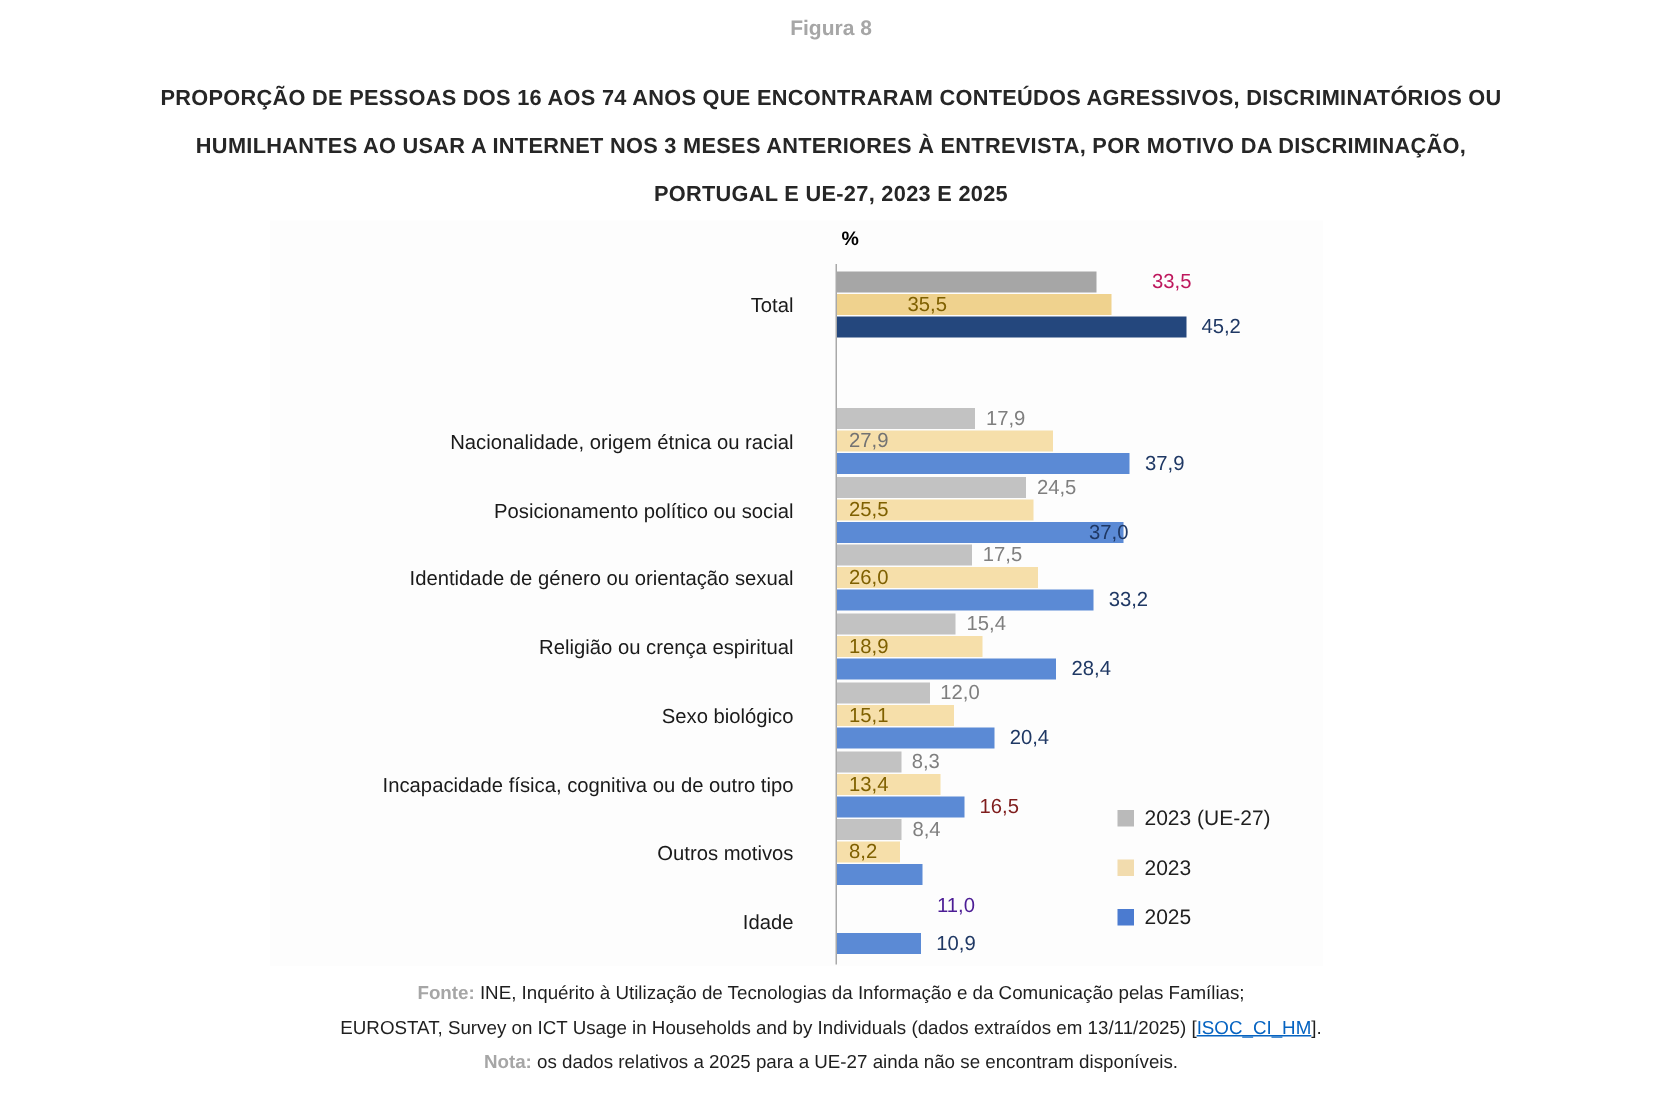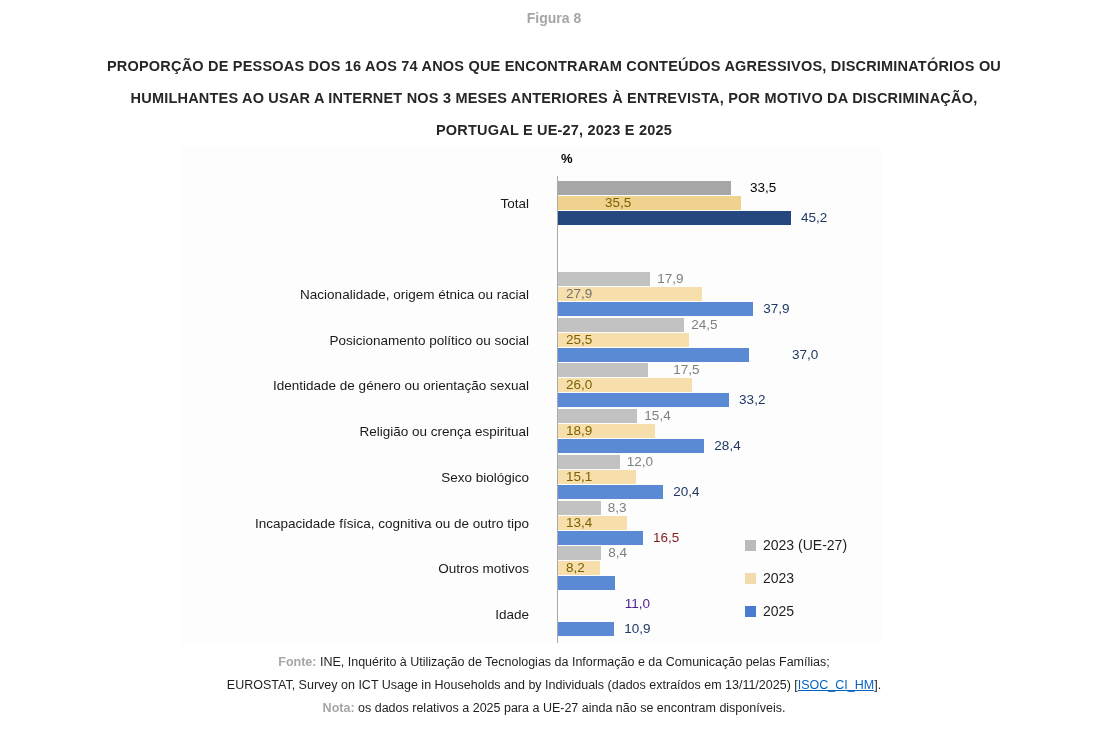--- a/index.html
+++ b/index.html
@@ -42,42 +42,42 @@
     <div>HUMILHANTES AO USAR A INTERNET NOS 3 MESES ANTERIORES À ENTREVISTA, POR MOTIVO DA DISCRIMINAÇÃO,</div>
     <div>PORTUGAL E UE-27, 2023 E 2025</div>
   </div>
 
   <div class="chart">
     <div class="unit-label">%</div>
     <div class="axis-line"></div>
     <div>
         <div class="cat-label" style="top: 34px;">Total</div>
         <div class="bar" style="left: 378px; top: 34px; width: 172.7px; background: rgb(166, 166, 166);"></div>
-        <div class="val-label" style="top: 33px; color: #000000; left: 570px;">33,5</div>
+        <div class="val-label" style="top: 33px; color: #be185d; left: 588px;">33,5</div>
         <div class="bar" style="left: 378px; top: 49px; width: 183px; background: rgb(239, 210, 142);"></div>
         <div class="val-label" style="top: 48px; color: rgb(127, 96, 0); left: 386px; margin-left: 39px;">35,5</div>
         <div class="bar" style="left: 378px; top: 64px; width: 233px; background: rgb(36, 71, 125);"></div>
         <div class="val-label" style="top: 63px; color: rgb(31, 56, 100); left: 620.961px;">45,2</div>
         <div class="cat-label" style="top: 125px;">Nacionalidade, origem étnica ou racial</div>
         <div class="bar" style="left: 378px; top: 125px; width: 92.3px; background: rgb(194, 194, 194);"></div>
         <div class="val-label" style="top: 124px; color: rgb(127, 127, 127); left: 477.257px;">17,9</div>
         <div class="bar" style="left: 378px; top: 140px; width: 143.8px; background: rgb(246, 223, 170);"></div>
         <div class="val-label" style="top: 139px; color: #737373; left: 386px;">27,9</div>
         <div class="bar" style="left: 378px; top: 155px; width: 195.3px; background: rgb(91, 138, 213);"></div>
         <div class="val-label" style="top: 154px; color: rgb(31, 56, 100); left: 583.337px;">37,9</div>
         <div class="cat-label" style="top: 170.7px;">Posicionamento político ou social</div>
         <div class="bar" style="left: 378px; top: 170.7px; width: 126.3px; background: rgb(194, 194, 194);"></div>
         <div class="val-label" style="top: 169.7px; color: rgb(127, 127, 127); left: 511.273px;">24,5</div>
         <div class="bar" style="left: 378px; top: 185.7px; width: 131.4px; background: rgb(246, 223, 170);"></div>
         <div class="val-label" style="top: 184.7px; color: rgb(127, 96, 0); left: 386px;">25,5</div>
         <div class="bar" style="left: 378px; top: 200.7px; width: 190.7px; background: rgb(91, 138, 213);"></div>
-        <div class="val-label" style="top: 199.7px; color: rgb(31, 56, 100); left: 612px;">37,0</div>
+        <div class="val-label" style="top: 199.7px; color: rgb(31, 56, 100); left: 546px;">37,0</div>
         <div class="cat-label" style="top: 216.4px;">Identidade de género ou orientação sexual</div>
         <div class="bar" style="left: 378px; top: 216.4px; width: 90.2px; background: rgb(194, 194, 194);"></div>
-        <div class="val-label" style="top: 215.4px; color: rgb(127, 127, 127); left: 475.195px; margin-left: 18px;">17,5</div>
+        <div class="val-label" style="top: 215.4px; color: rgb(127, 127, 127); left: 475.195px;">17,5</div>
         <div class="bar" style="left: 378px; top: 231.4px; width: 134px; background: rgb(246, 223, 170);"></div>
         <div class="val-label" style="top: 230.4px; color: rgb(127, 96, 0); left: 386px;">26,0</div>
         <div class="bar" style="left: 378px; top: 246.4px; width: 171.1px; background: rgb(91, 138, 213);"></div>
         <div class="val-label" style="top: 245.4px; color: rgb(31, 56, 100); left: 559.113px;">33,2</div>
         <div class="cat-label" style="top: 262.1px;">Religião ou crença espiritual</div>
         <div class="bar" style="left: 378px; top: 262.1px; width: 79.4px; background: rgb(194, 194, 194);"></div>
         <div class="val-label" style="top: 261.1px; color: rgb(127, 127, 127); left: 464.372px;">15,4</div>
         <div class="bar" style="left: 378px; top: 277.1px; width: 97.4px; background: rgb(246, 223, 170);"></div>
         <div class="val-label" style="top: 276.1px; color: rgb(127, 96, 0); left: 386px;">18,9</div>
         <div class="bar" style="left: 378px; top: 292.1px; width: 146.4px; background: rgb(91, 138, 213);"></div>

